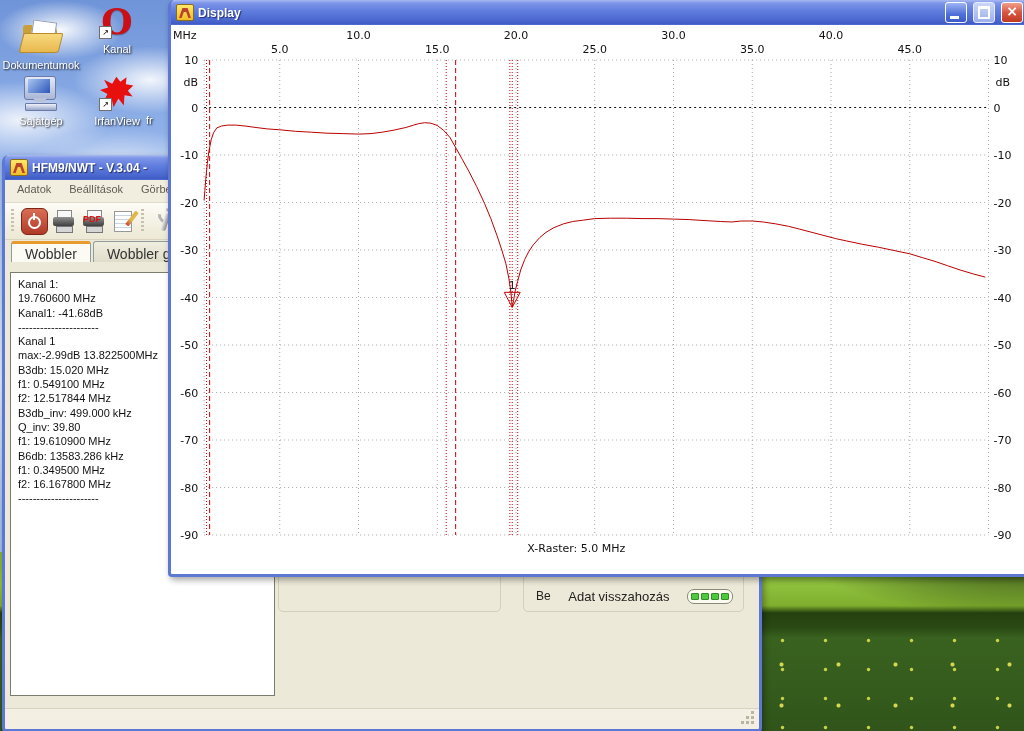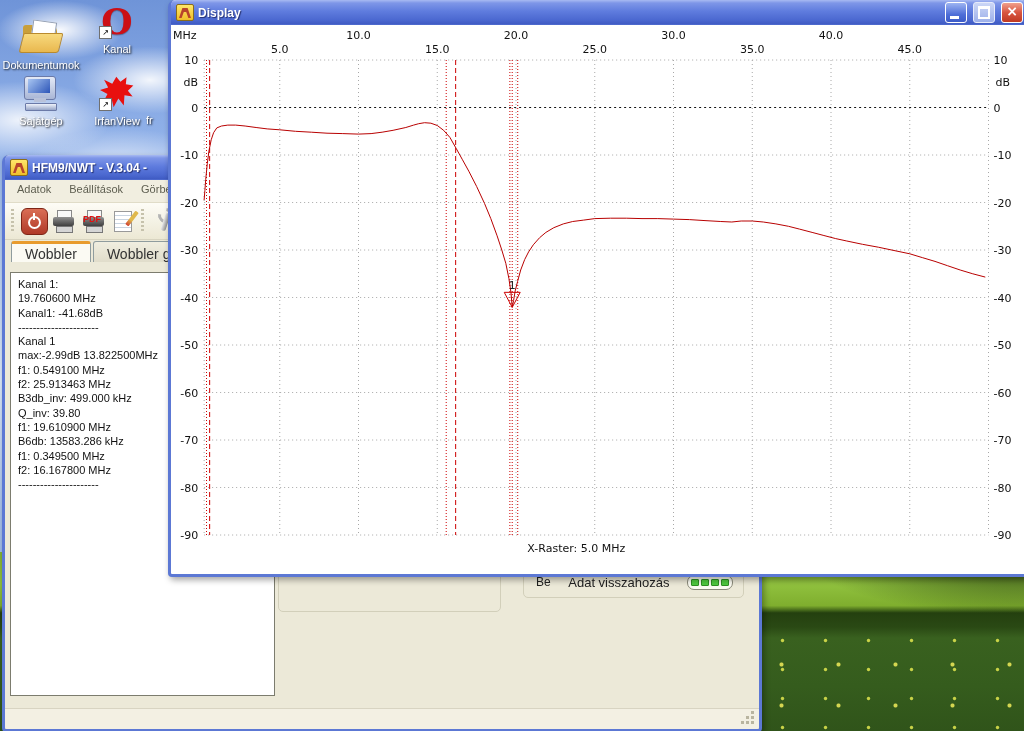--- a/index.html
+++ b/index.html
@@ -89,21 +89,21 @@
   .wr-head{position:absolute;left:6px;top:0;width:9px;height:9px;border:3px solid #b4b4b4;border-radius:50%;border-top-color:rgba(0,0,0,0);transform:rotate(-35deg);}
   .tabs{display:flex;align-items:flex-end;height:26px;padding-left:6px;border-bottom:1px solid #9b9b8a;background:#ece9d8;}
   .tab{padding:4px 13px;font-size:14px;color:#333;border:1px solid #8f9c9e;border-bottom:none;
     border-radius:3px 3px 0 0;background:linear-gradient(180deg,#f0eee0,#ddd9c6);margin-right:2px;}
   .tab.active{background:#fbfaf3;border-top:3px solid #e89b2d;padding-top:2px;}
   .main-content{position:absolute;top:107px;left:0;right:0;bottom:0;background:#ece9d8;border-radius:0 0 3px 3px;}
   .info{position:absolute;left:5px;top:10px;width:256px;height:418px;background:#fff;border:1px solid #7c7c6e;
     font-size:11px;line-height:14.3px;padding:4px 0 0 7px;color:#111;overflow:hidden;white-space:nowrap;}
   .gbox{position:absolute;border:1px solid #d2cfba;border-radius:5px;}
   #gbox1{left:273px;top:278px;width:221px;height:70px;}
-  #nwt-box{left:518px;top:296px;width:219px;height:38px;}
+  #nwt-box{left:518px;top:310px;width:219px;height:38px;}
   .gleg{position:absolute;top:-8px;left:13px;background:#ece9d8;padding:0 4px;font-size:11px;color:#1746c8;}
   .nwt-row{display:flex;align-items:center;height:100%;padding:4px 10px 0 12px;gap:8px;}
   .be-lbl{font-size:12px;color:#222;}
   .adat-lbl{flex:1;text-align:center;font-size:13px;color:#222;}
   .led{width:44px;height:13px;background:#fbfbf2;border:1px solid #8a8a7a;border-radius:7px;
     display:flex;gap:2px;align-items:center;justify-content:center;}
   .led i{width:6px;height:5px;background:#4ec93e;border:1px solid #2f8f24;border-radius:1px;}
   .status{position:absolute;left:0;right:0;bottom:0;height:20px;background:#f3f0e3;border-top:1px solid #d8d4c2;border-radius:0 0 3px 3px;}
   .grip{position:absolute;right:5px;bottom:5px;width:3px;height:3px;background:#b9b5a0;
     box-shadow:-5px 0 0 #b9b5a0,0 -5px 0 #b9b5a0,-10px 0 0 #b9b5a0,0 -10px 0 #b9b5a0,-5px -5px 0 #b9b5a0;}
@@ -206,22 +206,23 @@
     <span class="tab">Wobbler görbe</span>
   </div>
   <div class="main-content">
     <div class="info">
         <div>Kanal 1:</div>
         <div>19.760600 MHz</div>
         <div>Kanal1: -41.68dB</div>
         <div>----------------------</div>
         <div>Kanal 1</div>
         <div>max:-2.99dB 13.822500MHz</div>
+        <div>B3db: 15.020 MHz</div>
         <div>f1: 0.549100 MHz</div>
-        <div>f2: 25.913463 MHz</div>
+        <div>f2: 12.517844 MHz</div>
         <div>B3db_inv: 499.000 kHz</div>
         <div>Q_inv: 39.80</div>
         <div>f1: 19.610900 MHz</div>
         <div>B6db: 13583.286 kHz</div>
         <div>f1: 0.349500 MHz</div>
         <div>f2: 16.167800 MHz</div>
         <div>----------------------</div>
       </div>
     <div class="gbox" id="gbox1"></div>
     <div class="gbox" id="nwt-box">

